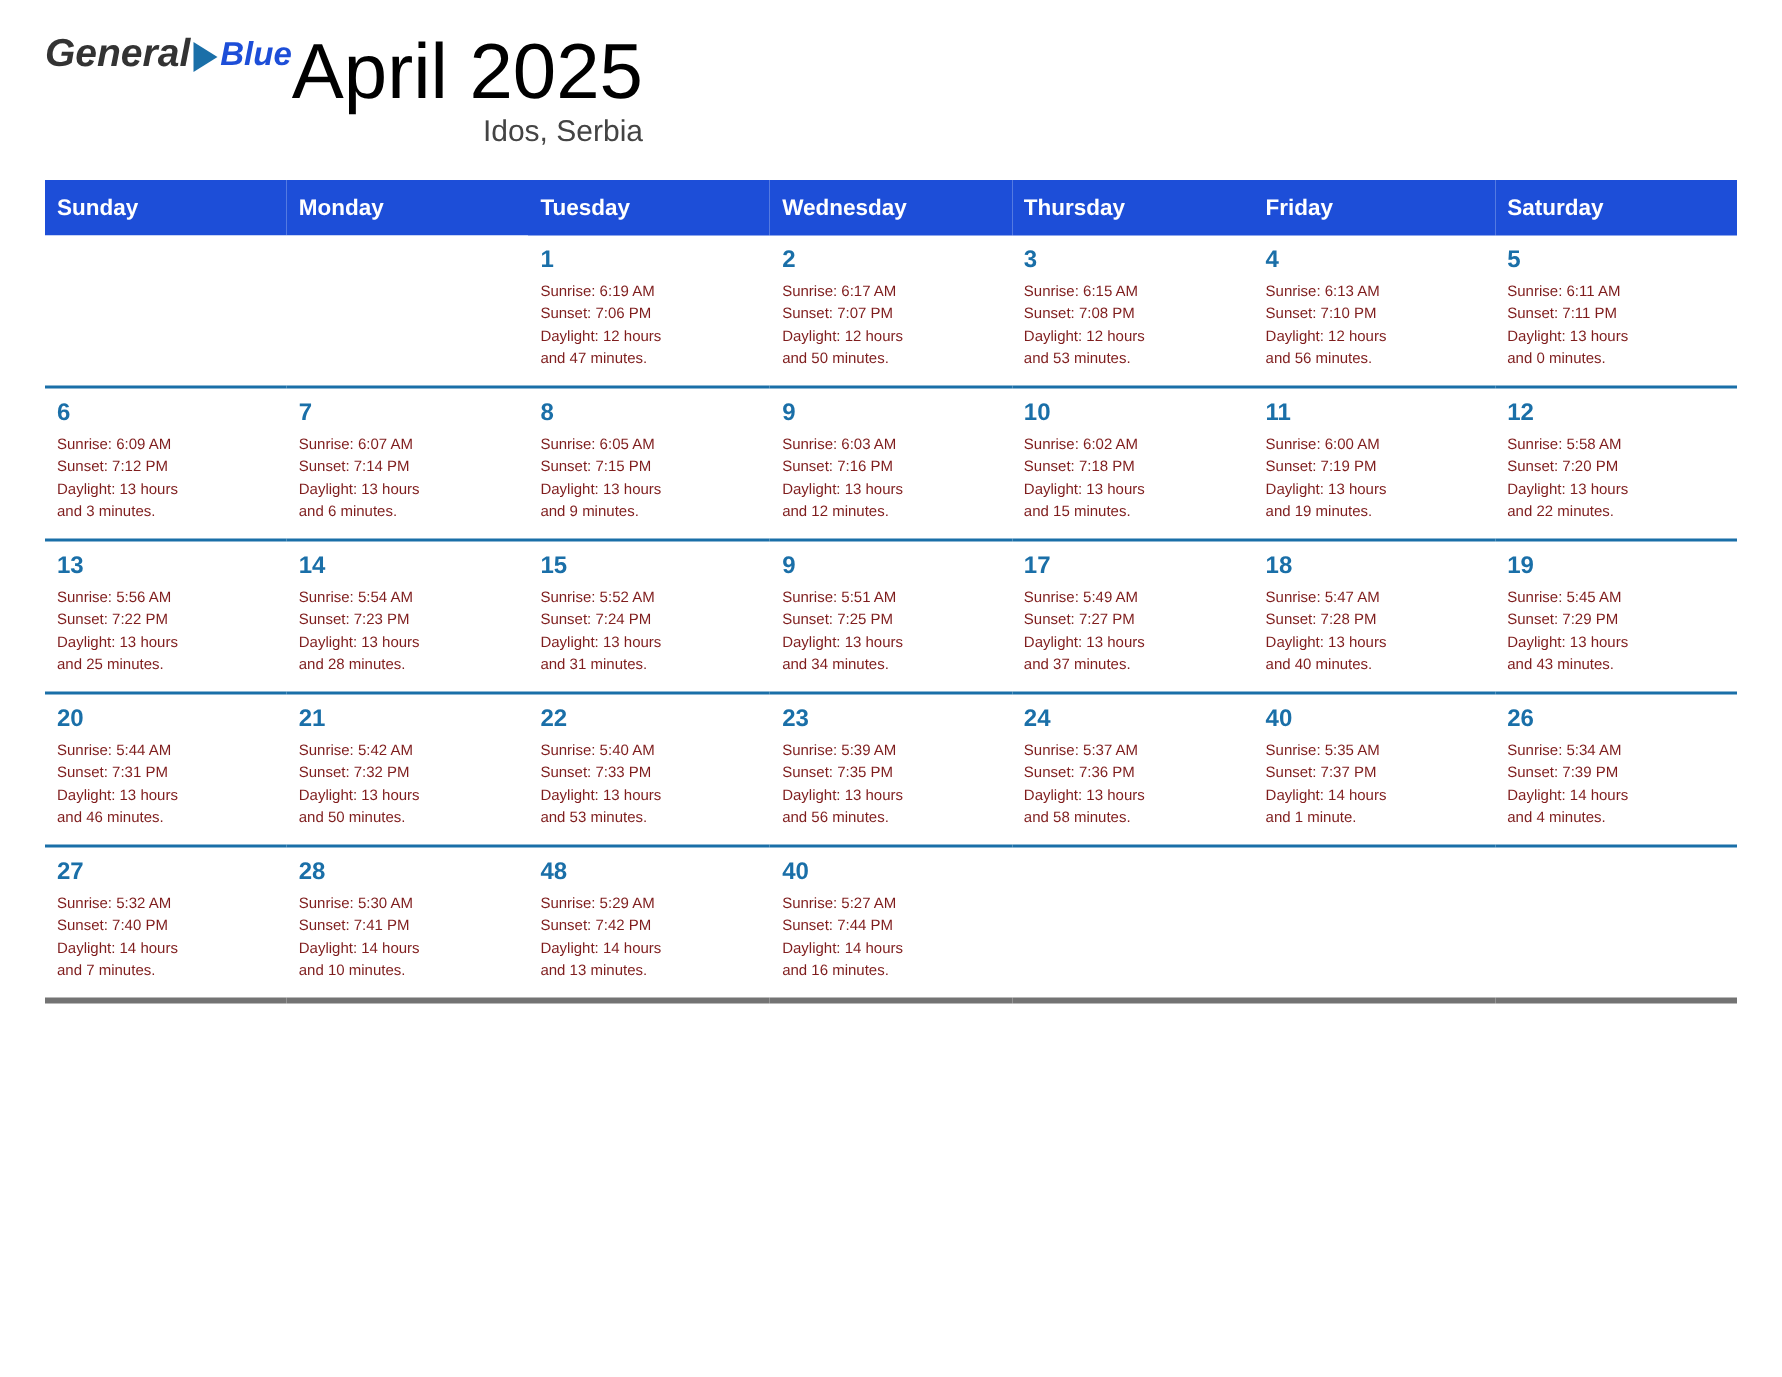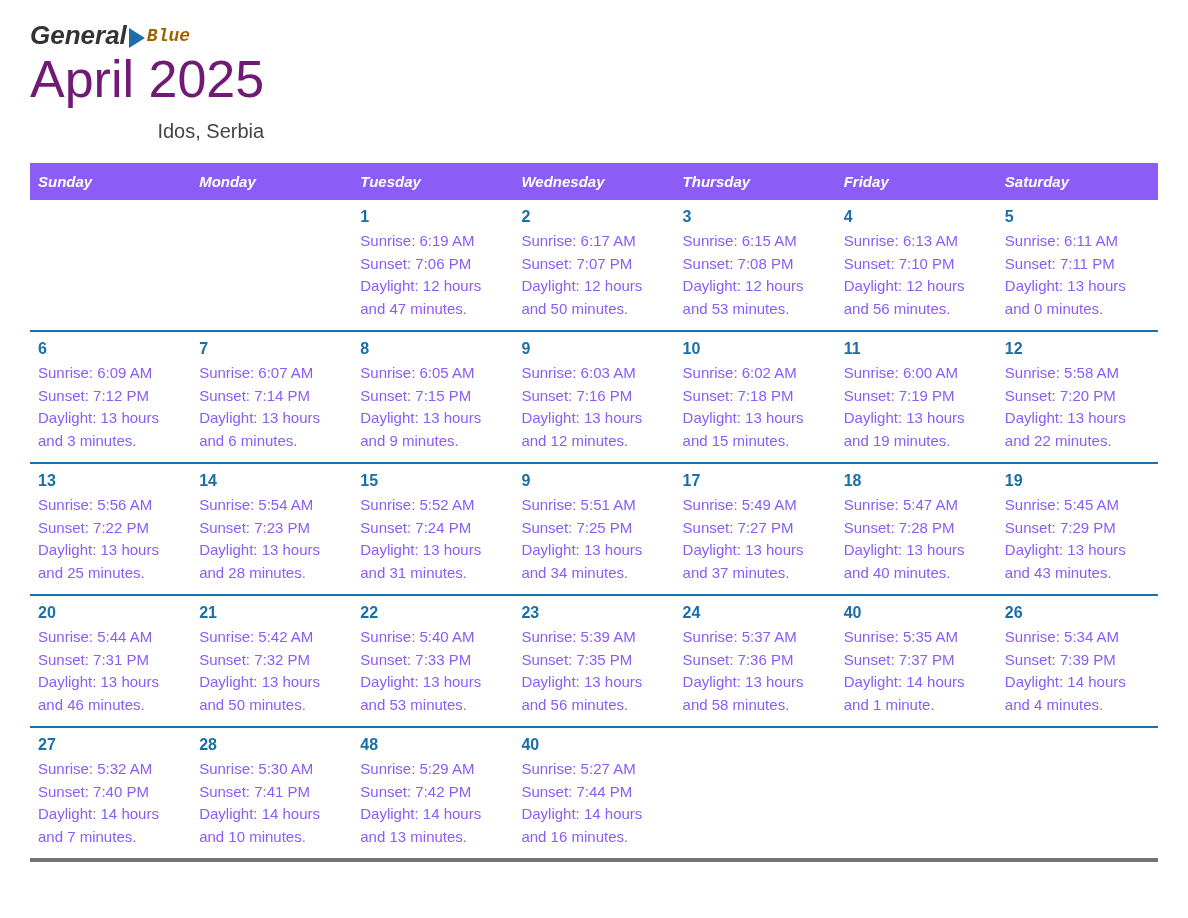--- a/index.html
+++ b/index.html
@@ -5,24 +5,22 @@
     * { box-sizing: border-box; margin: 0; padding: 0; }
     body {
       font-family: Arial, sans-serif;
       background: #ffffff;
       padding: 20px 30px;
       width: 1188px;
       min-height: 918px;
     }
     .header {
       display: flex;
-      justify-content: space-between;
       align-items: flex-start;
       margin-bottom: 20px;
-      flex-direction: column;
     }
     .logo {
       display: flex;
       flex-direction: column;
       align-items: flex-start;
     }
     .logo-top {
       display: flex;
       align-items: center;
     }
@@ -35,72 +33,70 @@
     .logo-arrow {
       width: 0;
       height: 0;
       border-left: 16px solid #1a6fa8;
       border-top: 10px solid transparent;
       border-bottom: 10px solid transparent;
       margin-left: 2px;
       margin-top: 4px;
     }
     .logo-blue {
-      font-size: 18px;
-      font-weight: bold;
-      color: #a16207;
+      font-size: 22px;
+      font-weight: bold;
+      color: #1d4ed8;
       font-style: italic;
       margin-left: 2px;
-      font-family: Liberation Mono, monospace;
     }
     .title-area {
       text-align: right;
     }
     .month-title {
       font-size: 52px;
       font-weight: normal;
-      color: #701a75;
+      color: #000000;
       line-height: 1.1;
     }
     .location {
       font-size: 20px;
       color: #444;
-      margin-top: 12px;
+      margin-top: 0;
     }
     table {
       width: 100%;
       border-collapse: collapse;
       font-size: 13px;
     }
     thead tr th {
-      background-color: #8b5cf6;
+      background-color: #1d4ed8;
       color: white;
       padding: 10px 8px;
       text-align: left;
       font-weight: bold;
       font-size: 15px;
-      font-style: italic;
     }
     tbody tr td {
       vertical-align: top;
       padding: 8px 8px 10px 8px;
       border-bottom: 2px solid #1a6fa8;
       width: 14.28%;
       min-height: 90px;
     }
     .day-number {
       font-size: 16px;
       font-weight: bold;
       color: #1a6fa8;
       display: block;
       margin-bottom: 4px;
     }
     .day-info {
-      color: #8b5cf6;
-      font-size: 15px;
+      color: #7f1d1d;
+      font-size: 10px;
       line-height: 1.5;
     }
     .empty-cell {
       background: #fff;
     }
     tbody tr:last-child td {
       border-bottom: 4px solid #737373;
     }
   </style>
 </head>

